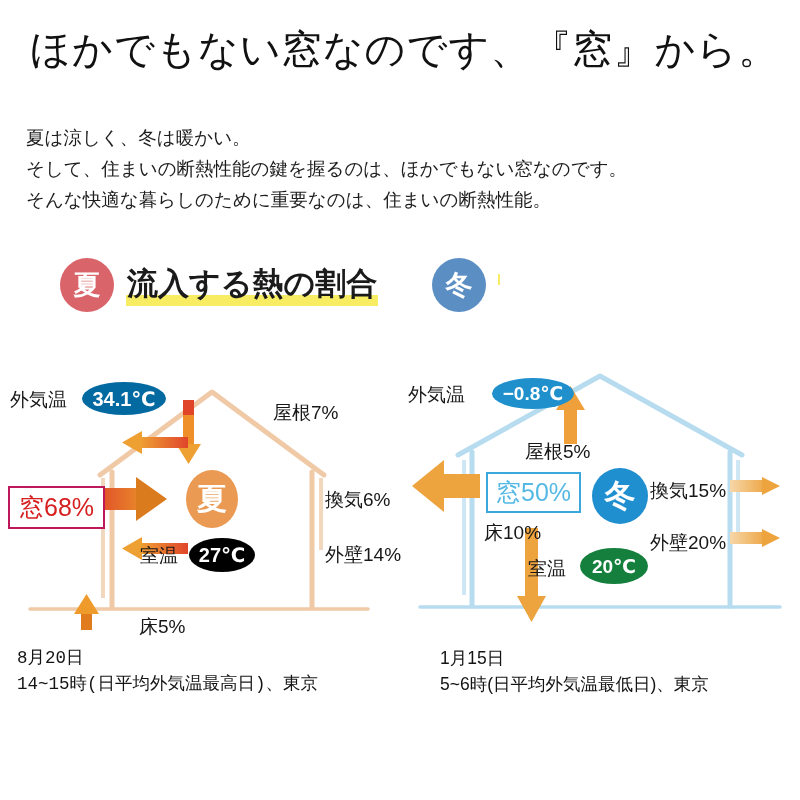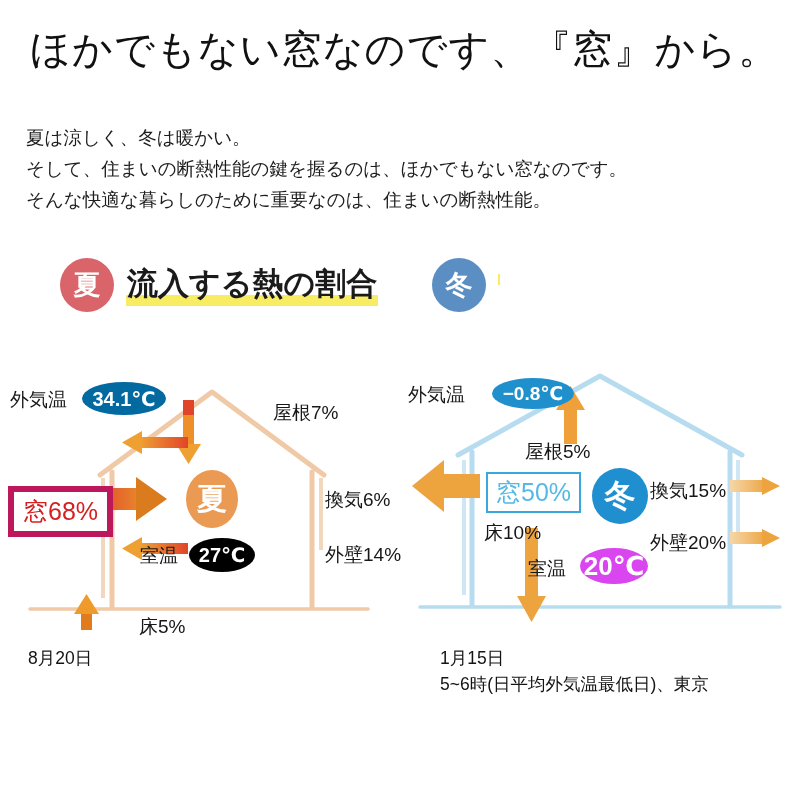--- a/index.html
+++ b/index.html
@@ -53,46 +53,46 @@
   
   .lbl { position:absolute; white-space:nowrap; font-size:19px; color:#171717; font-weight:400; }
 
   .pill {
     position:absolute; display:flex; align-items:center; justify-content:center;
     border-radius:50%; color:#fff; font-weight:700; white-space:nowrap;
   }
   .pill.out-sum { background:#0369a1; width:84px; height:33px; font-size:20px; }
   .pill.out-win { background:#2090cc; width:82px; height:31px; font-size:19px; }
   .pill.room-sum { background:#000000; width:66px; height:34px; font-size:20px; }
-  .pill.room-win { background:#d946ef; width:68px; height:36px; font-size:26px; }
+  .pill.room-win { background:#15803d; width:68px; height:36px; font-size:19px; }
 
   .circle-season {
     position:absolute; border-radius:50%; display:flex;
     align-items:center; justify-content:center;
     color:#fff; font-weight:700;
   }
   .circle-season.sum { background:#ea9a52; width:52px; height:58px; font-size:30px; border-radius:50%; }
   .circle-season.win { background:#1f8fd0; width:56px; height:56px; font-size:31px; }
 
   .window-box {
     position:absolute; display:flex; align-items:center; justify-content:center;
     white-space:nowrap; background:#fff;
   }
   .window-box.sum {
-    border:6px solid #be185d; color:#d62020;
+    border:2px solid #be185d; color:#d62020;
     font-size:25px; padding:3px 9px; font-weight:400;
   }
   .window-box.win {
     border:2px solid #3aa8dc; color:#56b9e4;
     font-size:25px; padding:2px 8px; font-weight:400;
   }
 
   
   .caption { position:absolute; font-size:17.5px; line-height:26px; color:#141414; white-space:nowrap; }
-  .caption.summer { left:28px; top:645px; }
+  .caption.summer { left:17px; top:645px;font-family:Liberation Mono, monospace; }
   .caption.winter { left:440px; top:645px; }
 </style>
 </head>
 <body>
 
 <div class="page">
 
   <div class="headline">ほかでもない窓なのです、『窓』から。</div>
 
   <div class="lead">
@@ -242,19 +242,20 @@
     <span class="circle-season win" style="left:192px; top:108px;">冬</span>
 
     <span class="lbl" style="left:128px; top:196px;">室温</span>
     <span class="pill room-win" style="left:180px; top:188px;">20℃</span>
 
     <span class="window-box win" style="left:86px; top:112px;">窓50%</span>
   </div>
 
   <div class="caption summer">
     <div>8月20日</div>
+    <div>14~15時(日平均外気温最高日)、東京</div>
   </div>
   <div class="caption winter">
     <div>1月15日</div>
     <div>5~6時(日平均外気温最低日)、東京</div>
   </div>
 
 </div>
 
 </body></html>

